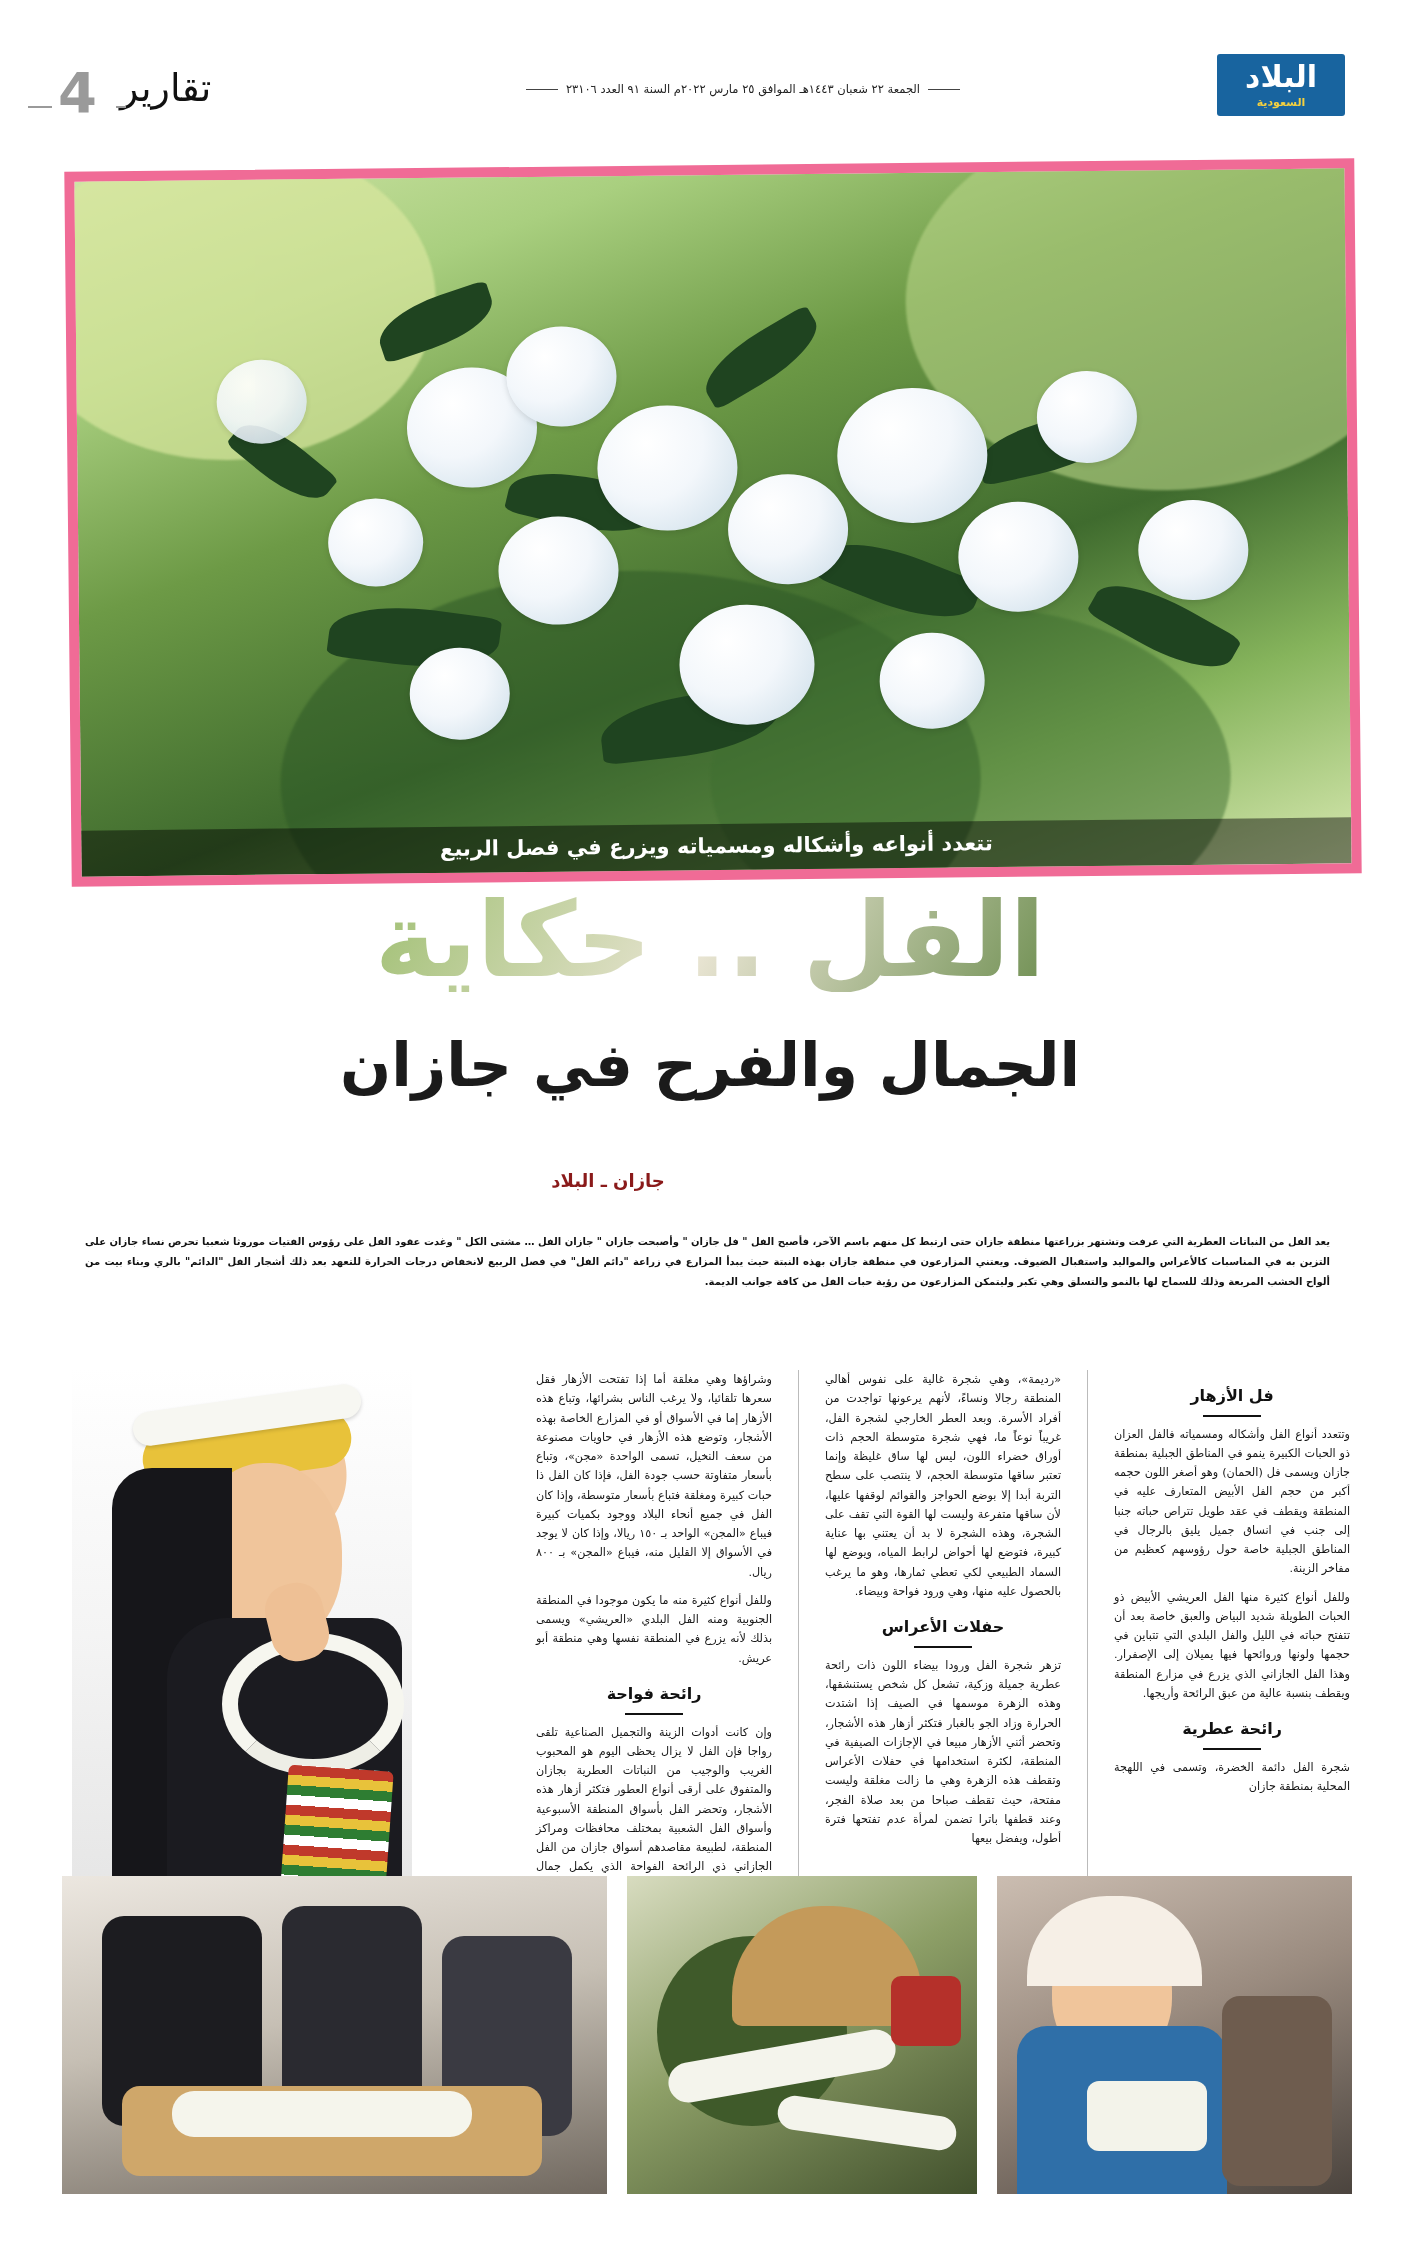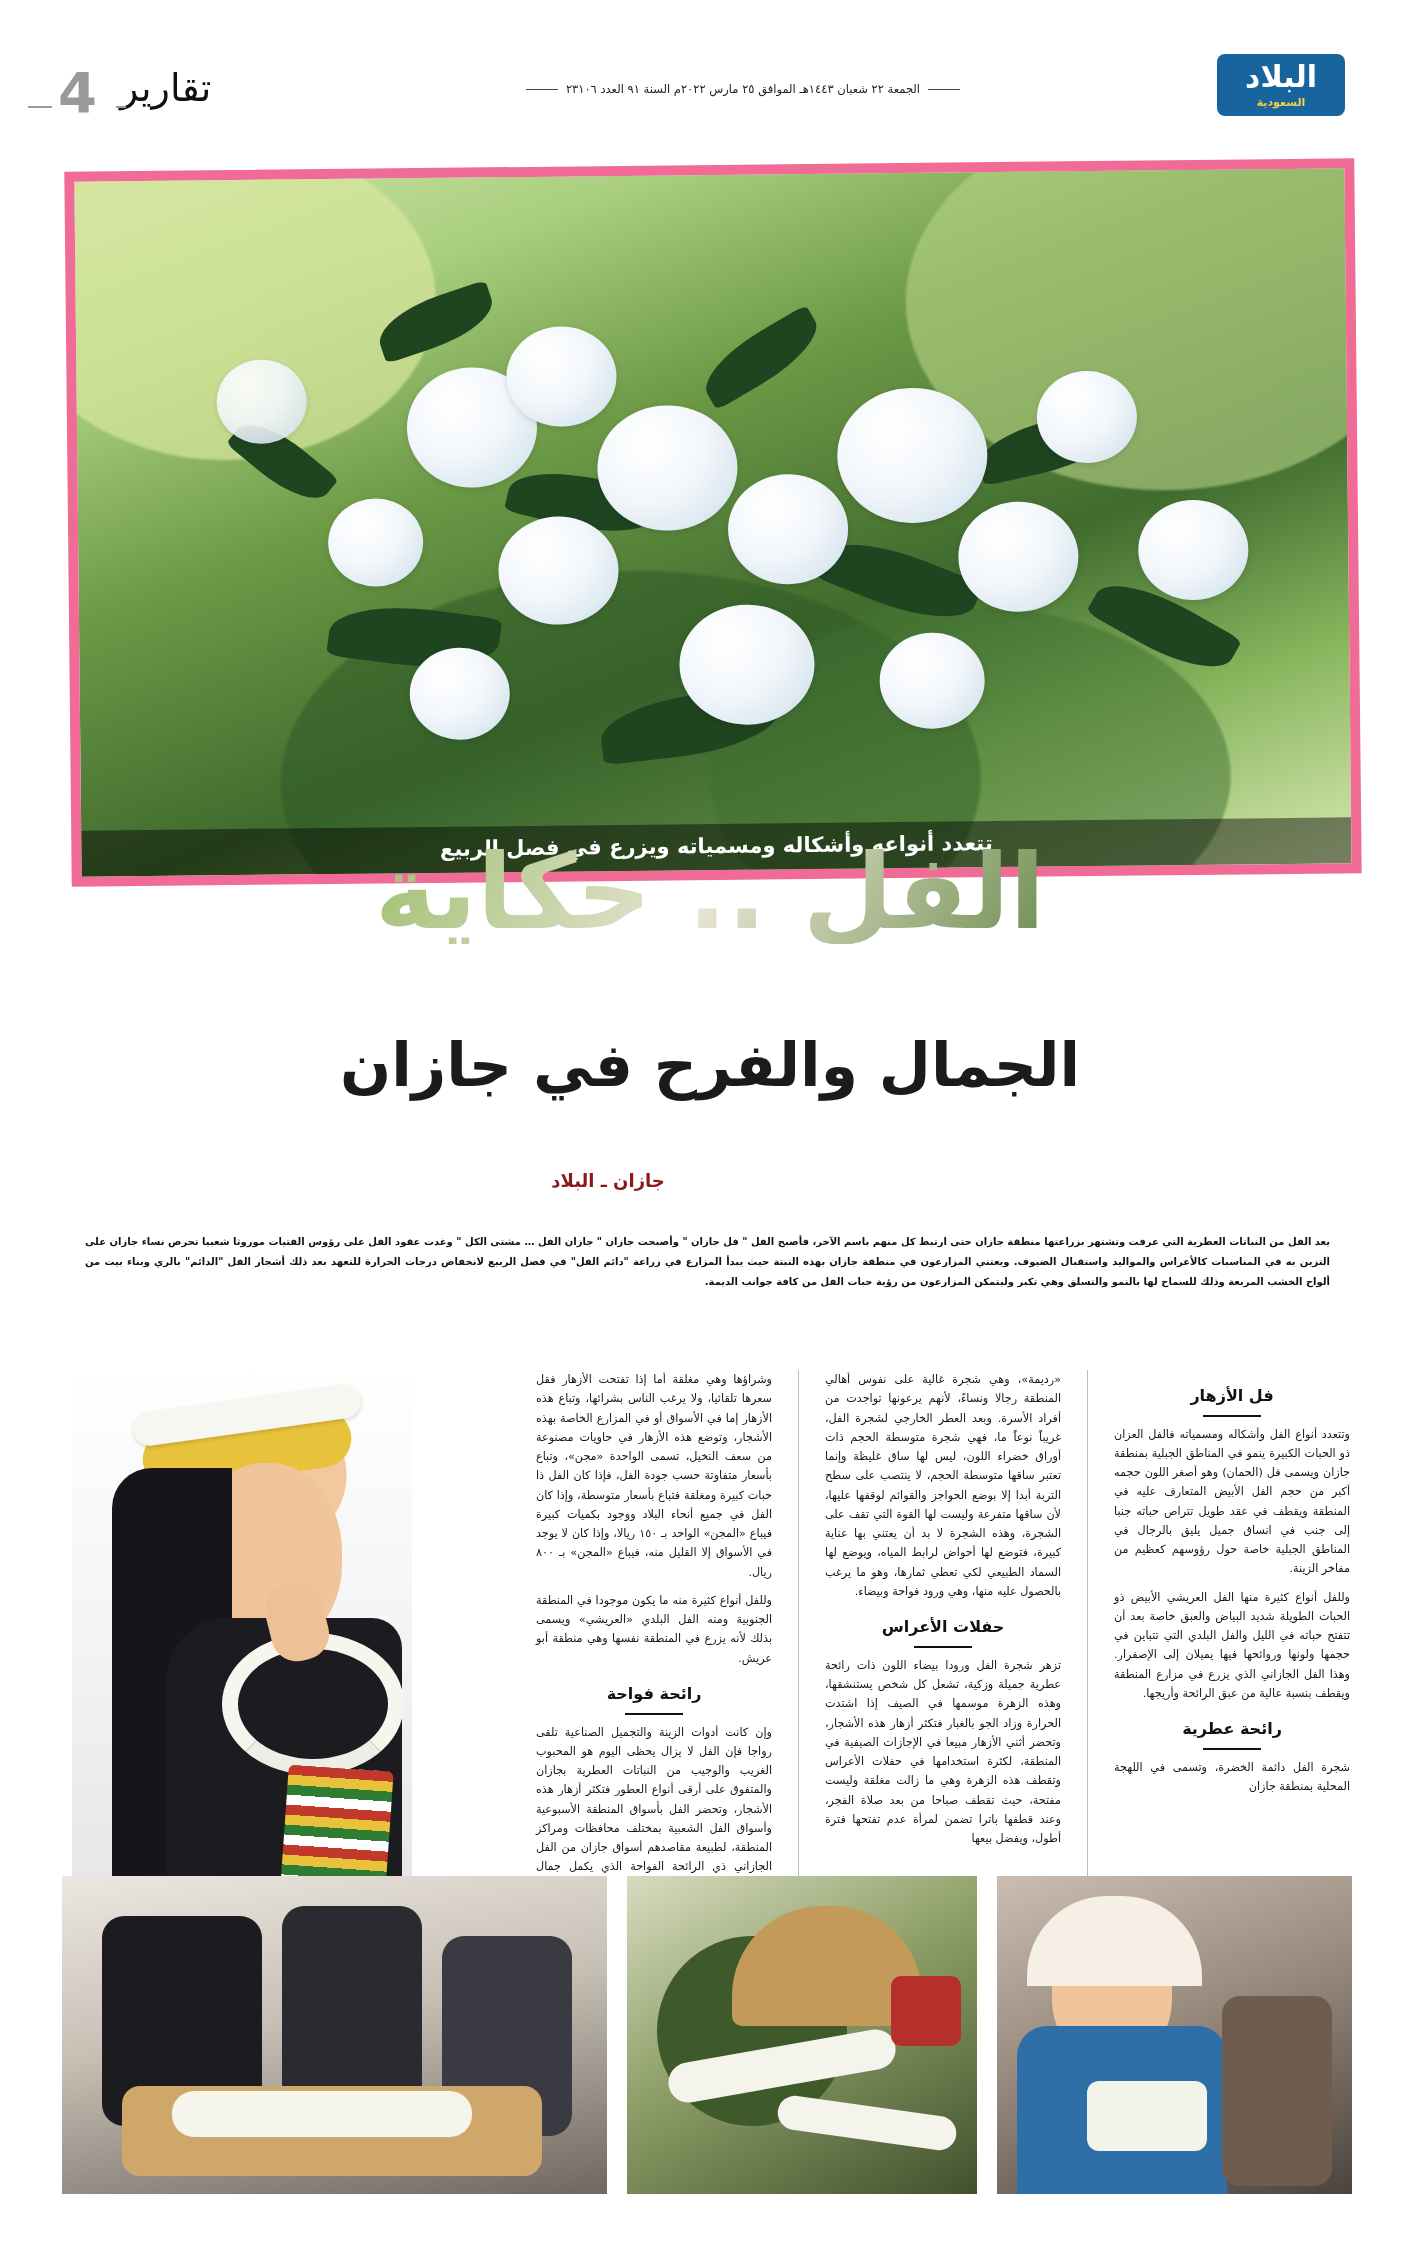--- a/index.html
+++ b/index.html
@@ -14,21 +14,21 @@
   .page{position:relative;width:1420px;height:2252px;}
 
   
   .masthead{
     position:absolute;top:44px;left:0;width:1420px;height:80px;
   }
   .logo-box{
     position:absolute;right:75px;top:10px;
     width:128px;height:62px;
     background:#18649f;
-    border-radius:8px;
+    border-radius:3px;
     display:flex;flex-direction:column;align-items:center;justify-content:center;
     line-height:1;
   }
   .logo-main{
     color:#fff;font-size:30px;font-weight:bold;letter-spacing:1px;
   }
   .logo-sub{
     color:#f4d03f;font-size:11px;font-weight:bold;margin-top:5px;letter-spacing:0.5px;
   }
   .date-line{
@@ -75,21 +75,21 @@
     position:absolute;bottom:0;right:0;width:100%;
     background:rgba(0,0,0,.45);
     color:#fff;text-align:center;
     font-size:21px;font-weight:bold;
     padding:10px 0 12px 0;
     box-sizing:border-box;
   }
 
   
   .title-main{
-    position:absolute;top:840px;left:0;width:1420px;
+    position:absolute;top:888px;left:0;width:1420px;
     text-align:center;
     font-size:104px;font-weight:bold;
     color:#2a2a2a;
     letter-spacing:-2px;
     line-height:1;
     background:linear-gradient(120deg,#4c7a3a 0%,#9fbf72 25%,#e8e4d2 50%,#6f8f52 75%,#35562a 100%);
     -webkit-background-clip:text;background-clip:text;color:transparent;
   }
   .title-sub{
     position:absolute;top:1030px;left:0;width:1420px;

